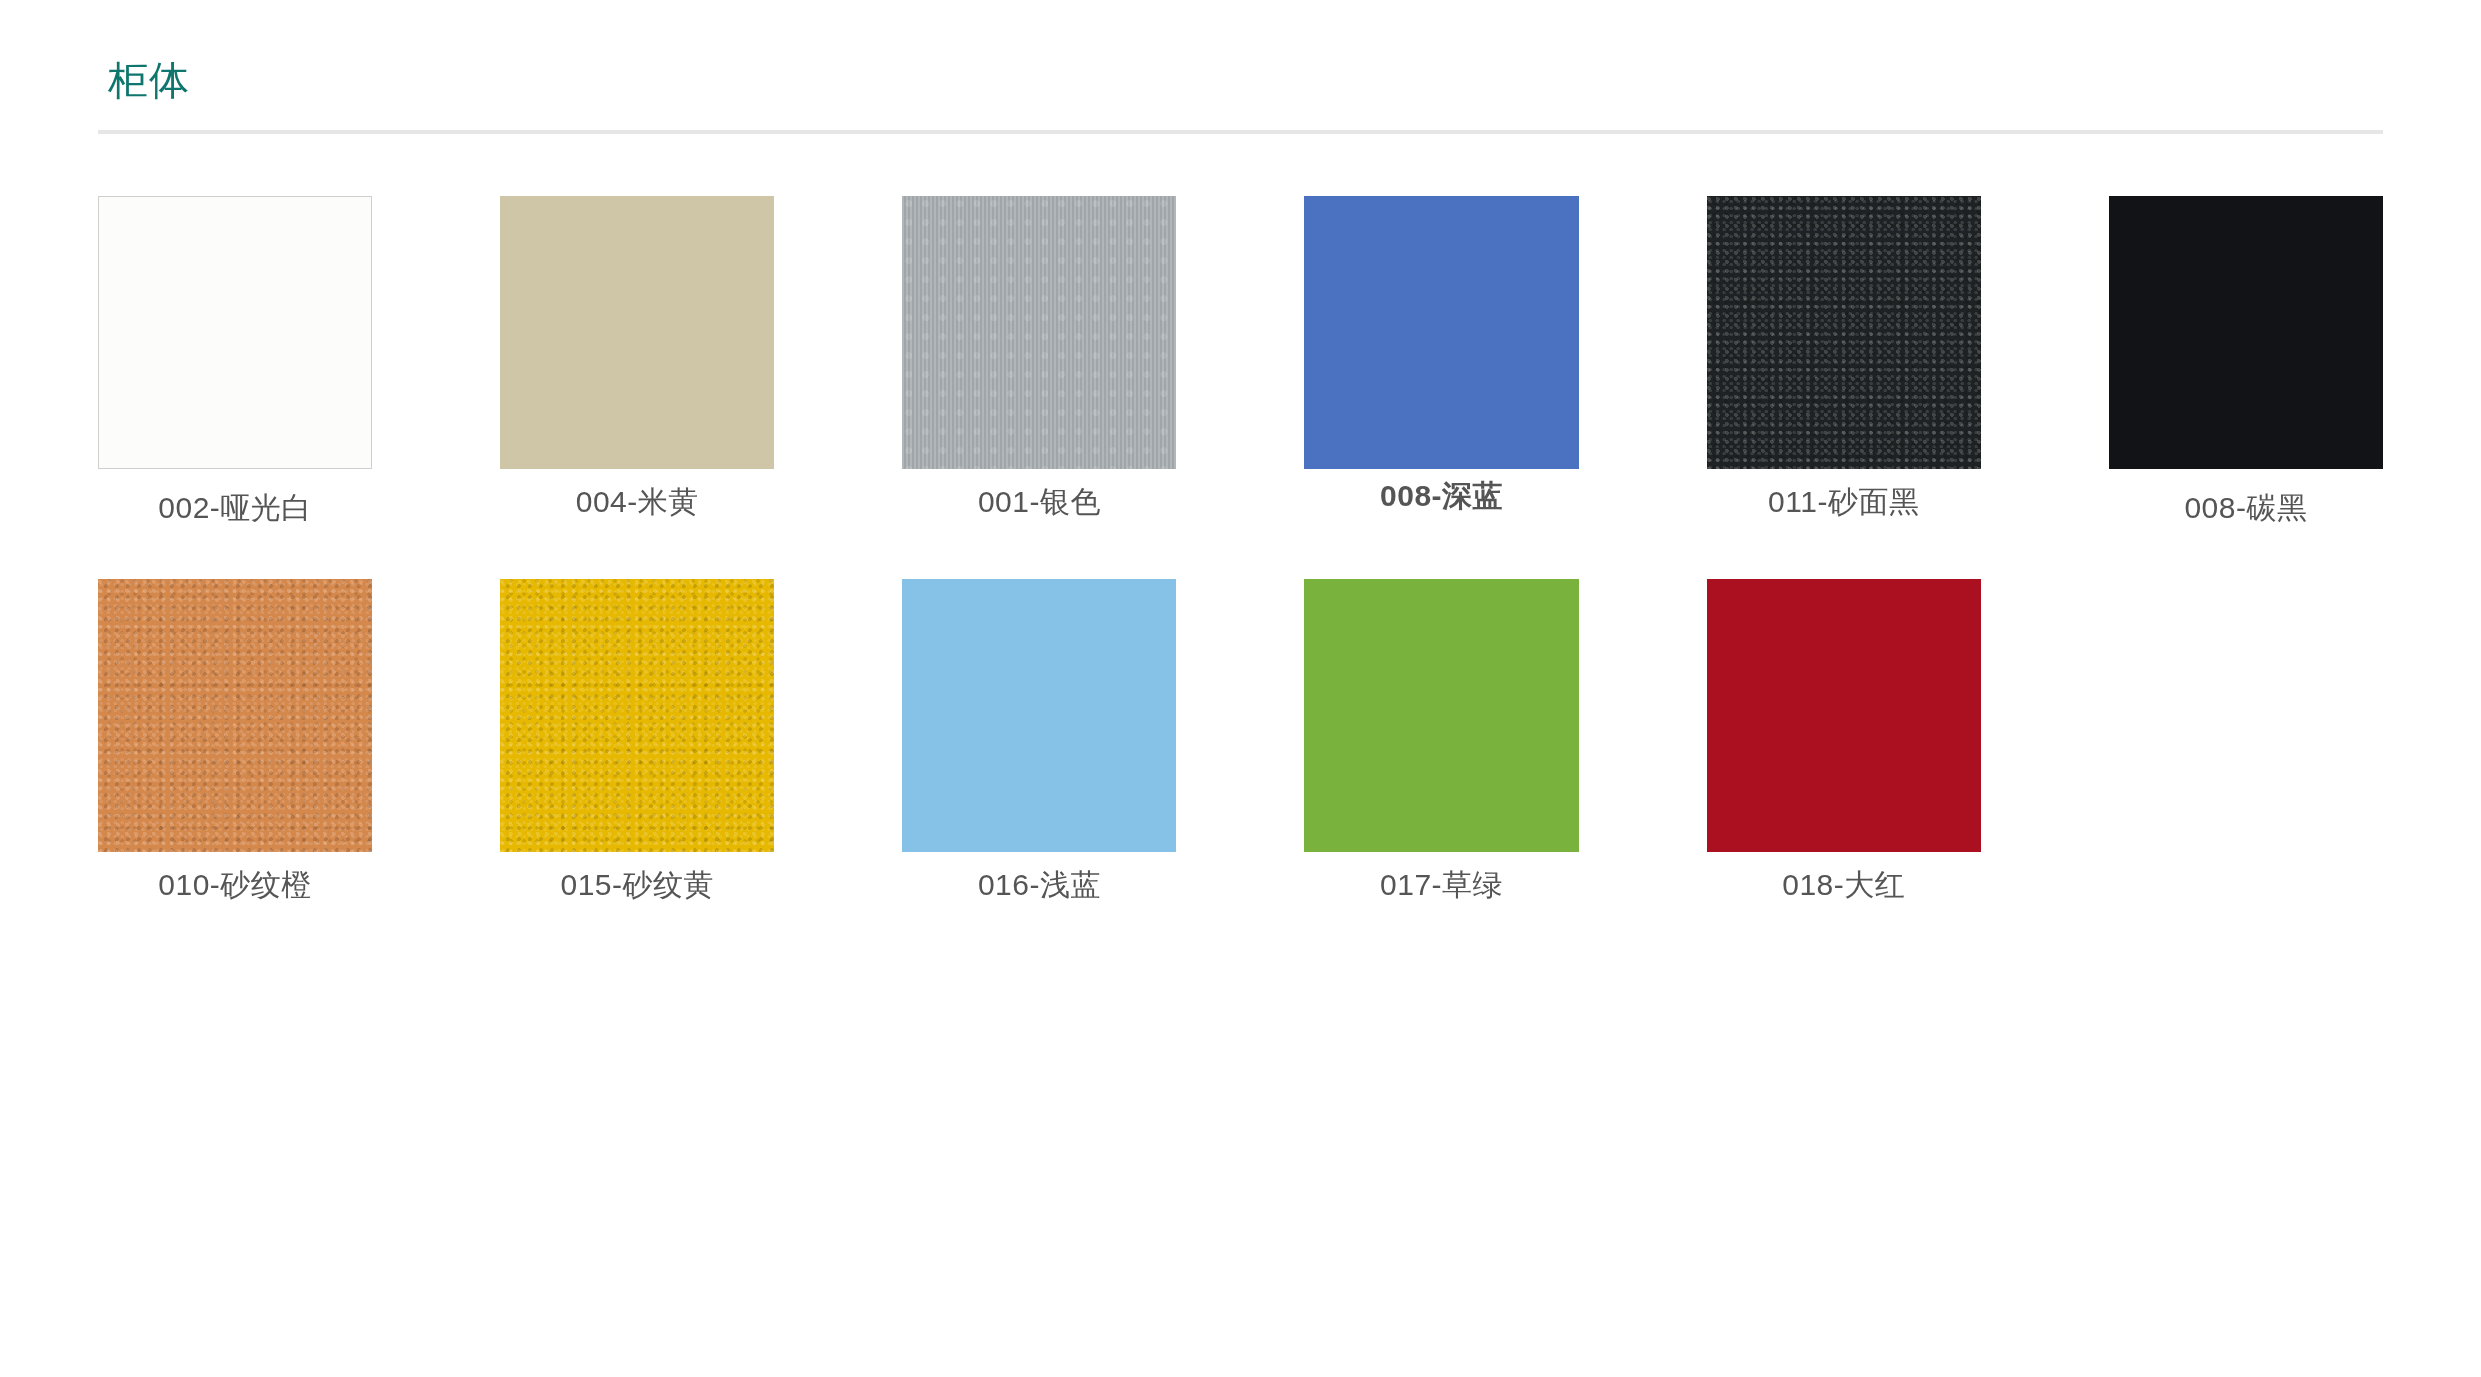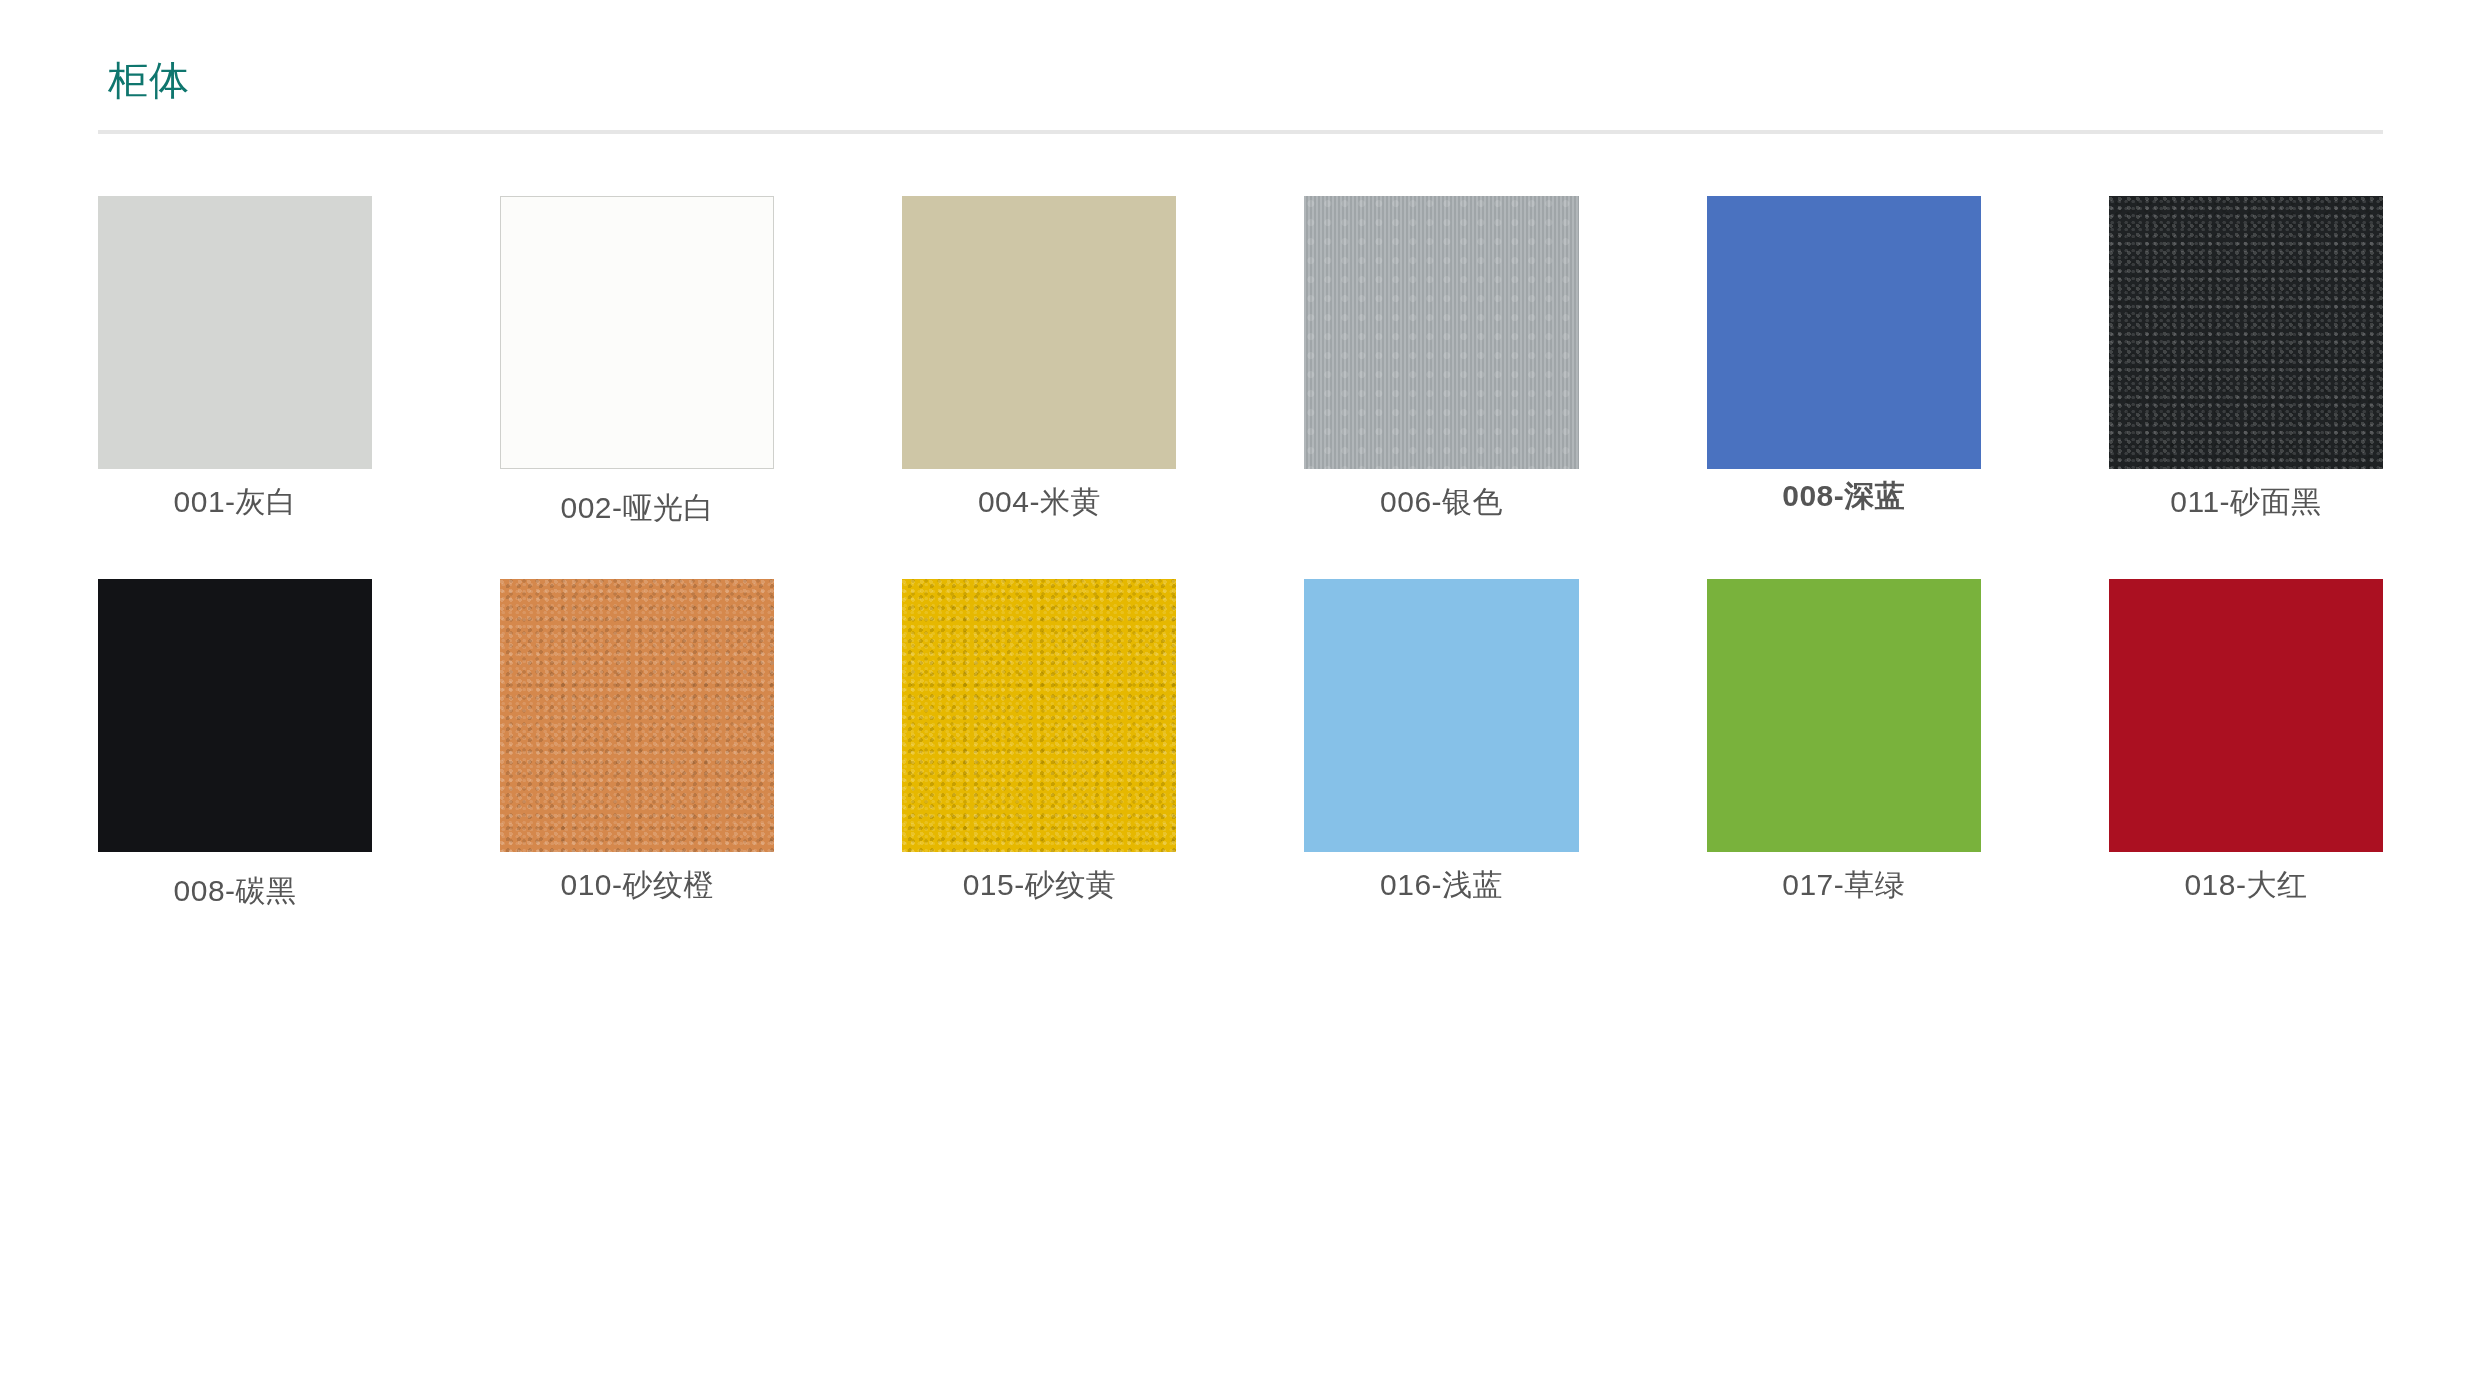--- a/index.html
+++ b/index.html
@@ -110,37 +110,33 @@
 <body>
 
 <div class="page">
 
   <div class="section-header">
     <h1 class="section-title">柜体</h1>
     <div class="section-divider"></div>
   </div>
 
   <div class="swatch-grid">
-      <div class="swatch-cell">
-        <div class="swatch-chip" style="background: rgb(212, 214, 211);"></div>
-        <div class="swatch-label">001-灰白</div>
-      </div>
       <div class="swatch-cell label-loose">
         <div class="swatch-chip bordered" style="background: rgb(252, 252, 250);"></div>
         <div class="swatch-label">002-哑光白</div>
       </div>
       <div class="swatch-cell">
         <div class="swatch-chip" style="background: rgb(206, 198, 166);"></div>
         <div class="swatch-label">004-米黄</div>
       </div>
       <div class="swatch-cell">
         <div class="swatch-chip" style="background: rgb(168, 174, 177);">
           <span class="tex brushed"></span>
         </div>
-        <div class="swatch-label">006-银色</div>
+        <div class="swatch-label">001-银色</div>
       </div>
       <div class="swatch-cell label-tight">
         <div class="swatch-chip" style="background: rgb(74, 114, 192);"></div>
         <div class="swatch-label">008-深蓝</div>
       </div>
       <div class="swatch-cell">
         <div class="swatch-chip" style="background: rgb(31, 34, 36);">
           <span class="tex fine"></span>
         </div>
         <div class="swatch-label">011-砂面黑</div>

